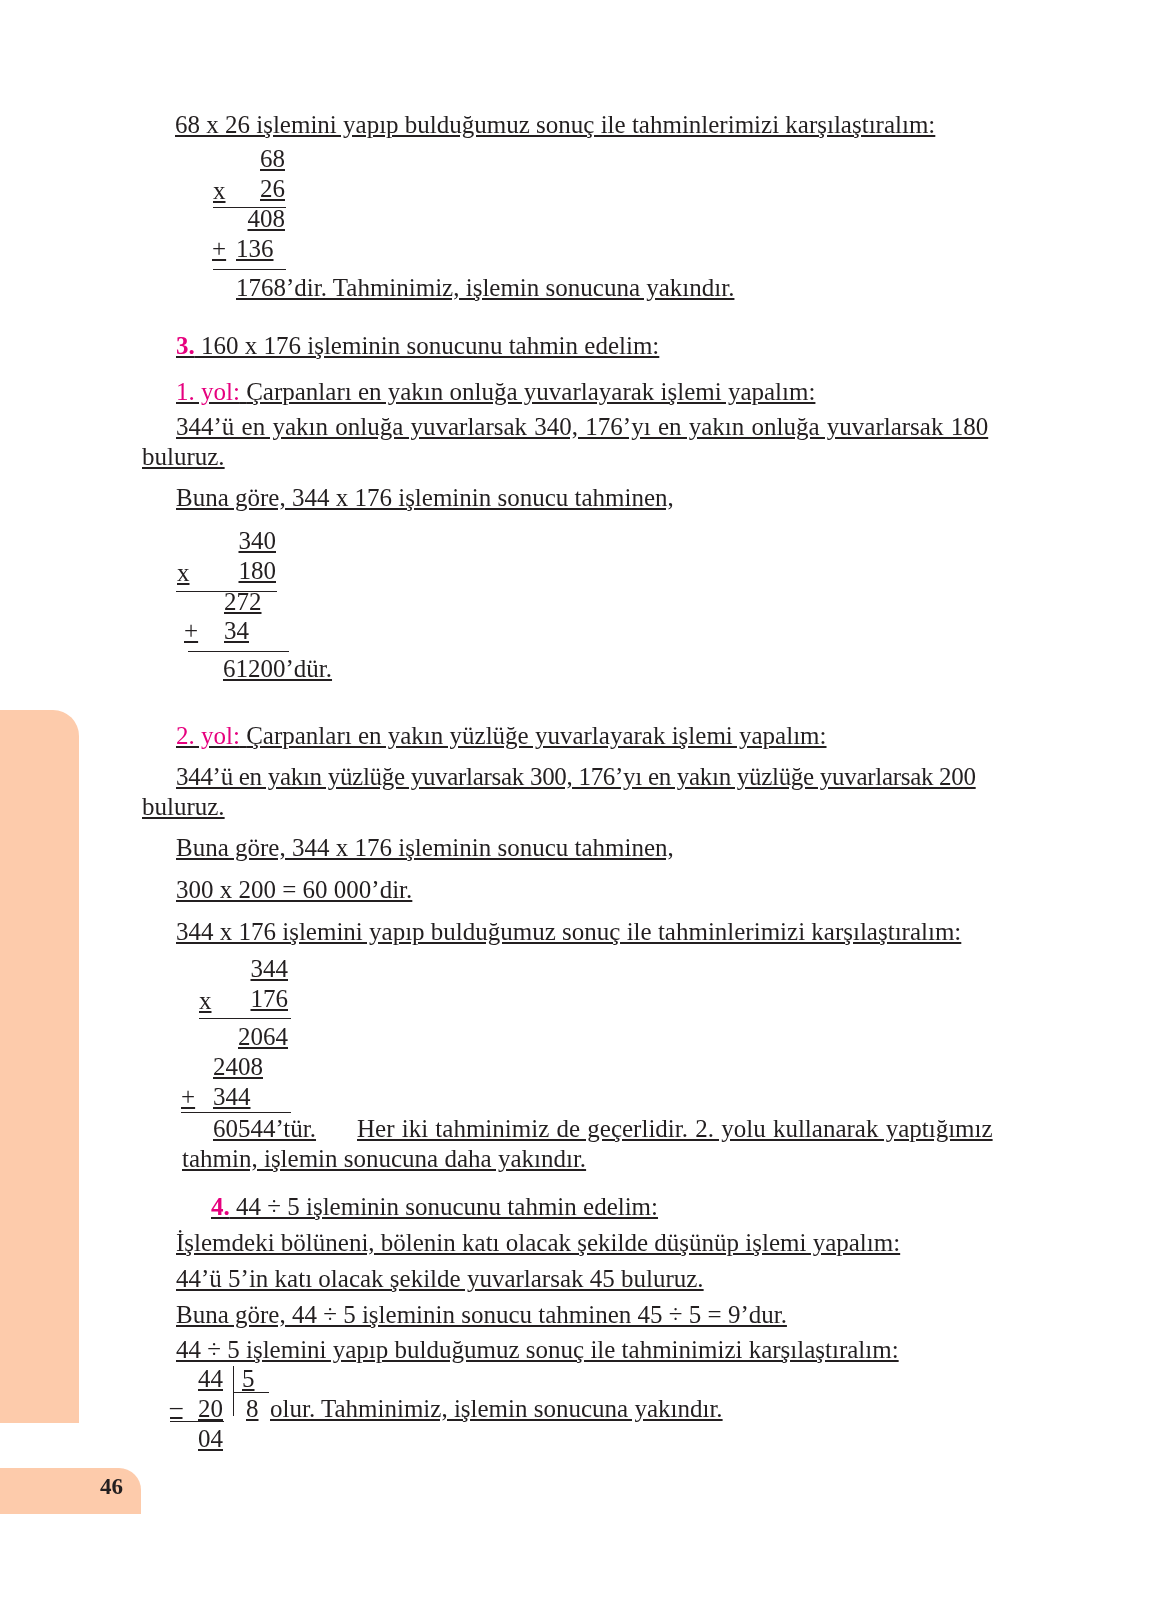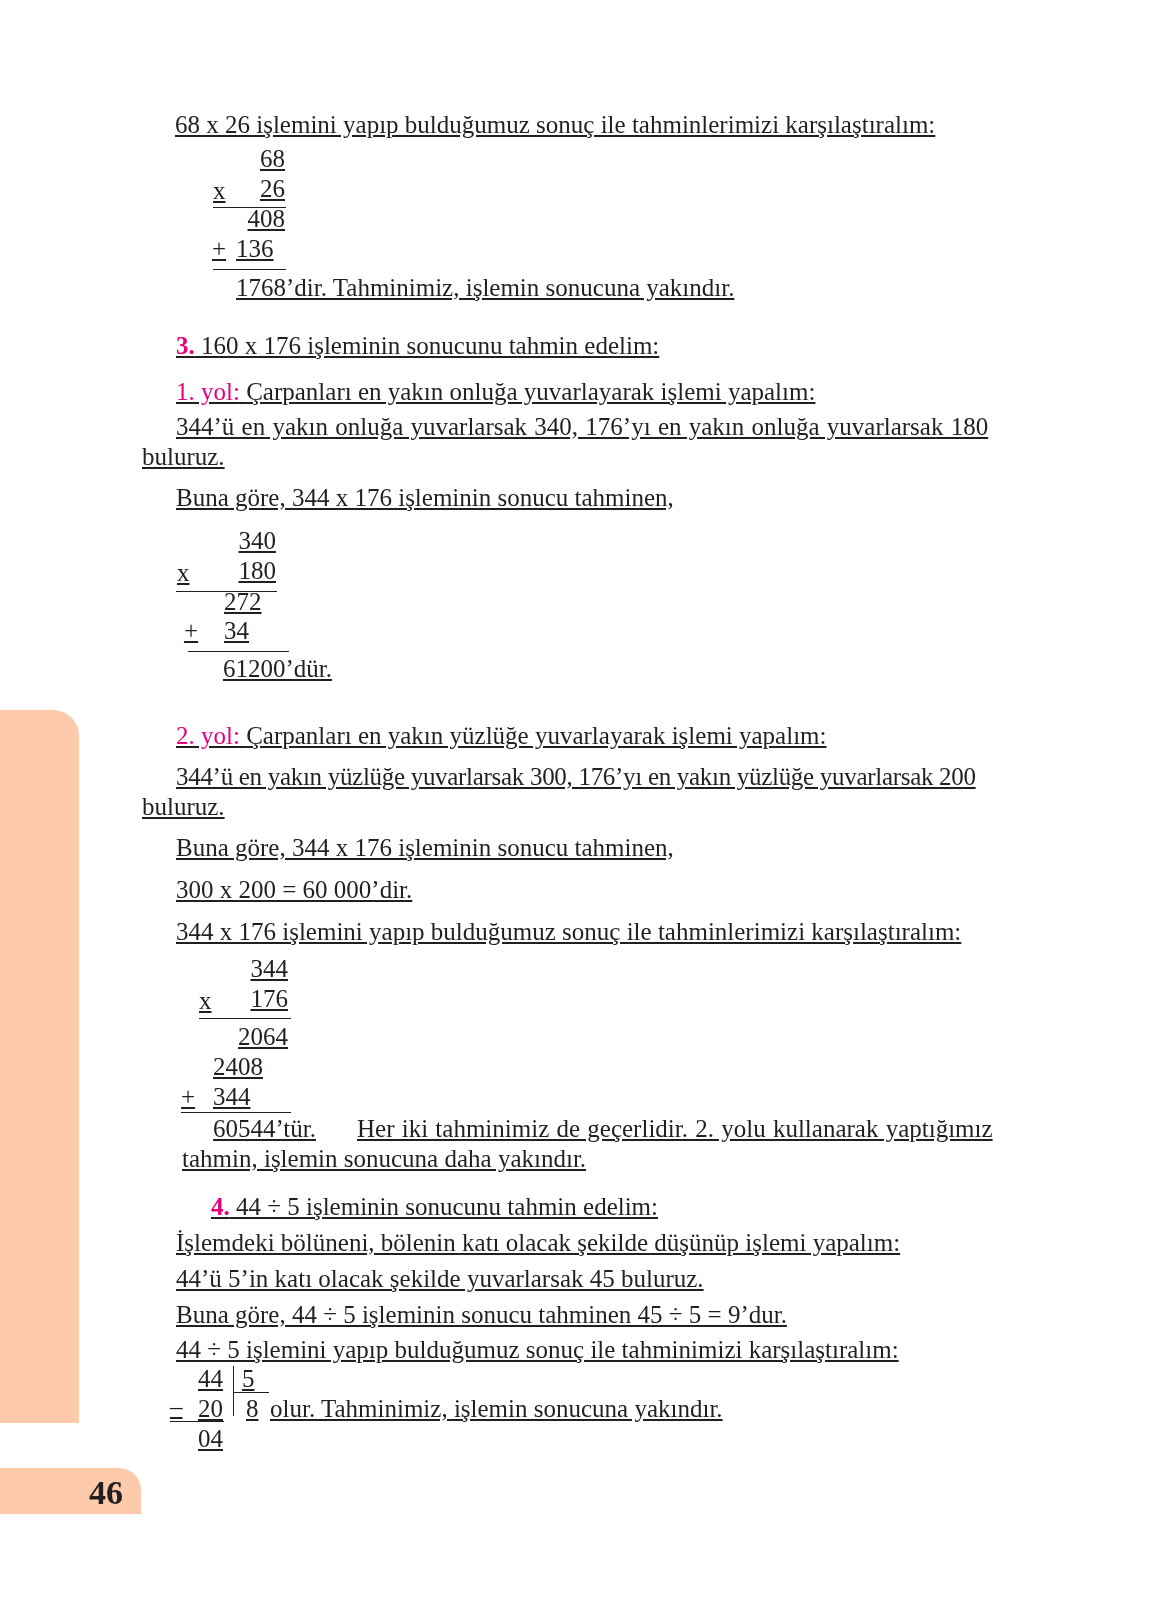--- a/index.html
+++ b/index.html
@@ -12,21 +12,21 @@
   .side-band {
     position: absolute; left: 0; top: 710px; width: 79px; height: 713px;
     background: #fdcbab; border-top-right-radius: 26px;
   }
   .page-tab {
     position: absolute; left: 0; top: 1468px; width: 141px; height: 46px;
     background: #fdcbab; border-top-right-radius: 22px;
   }
   .page-num {
     position: absolute; right: 18px; top: 6px;
-    font-weight: bold; font-size: 34px; color: #231f20;
+    font-weight: bold; font-size: 23px; color: #231f20;
   }
   .ln { position: absolute; white-space: nowrap; line-height: 1; text-decoration: underline; }
   .r { text-align: right; }
   .pink { color: #e6007e; }
   .b { font-weight: bold; }
   .rule { position: absolute; height: 0; border-top: 1.6px solid #231f20; }
   .vrule { position: absolute; width: 0; border-left: 1.6px solid #231f20; }
 </style>
 </head>
 <body>

